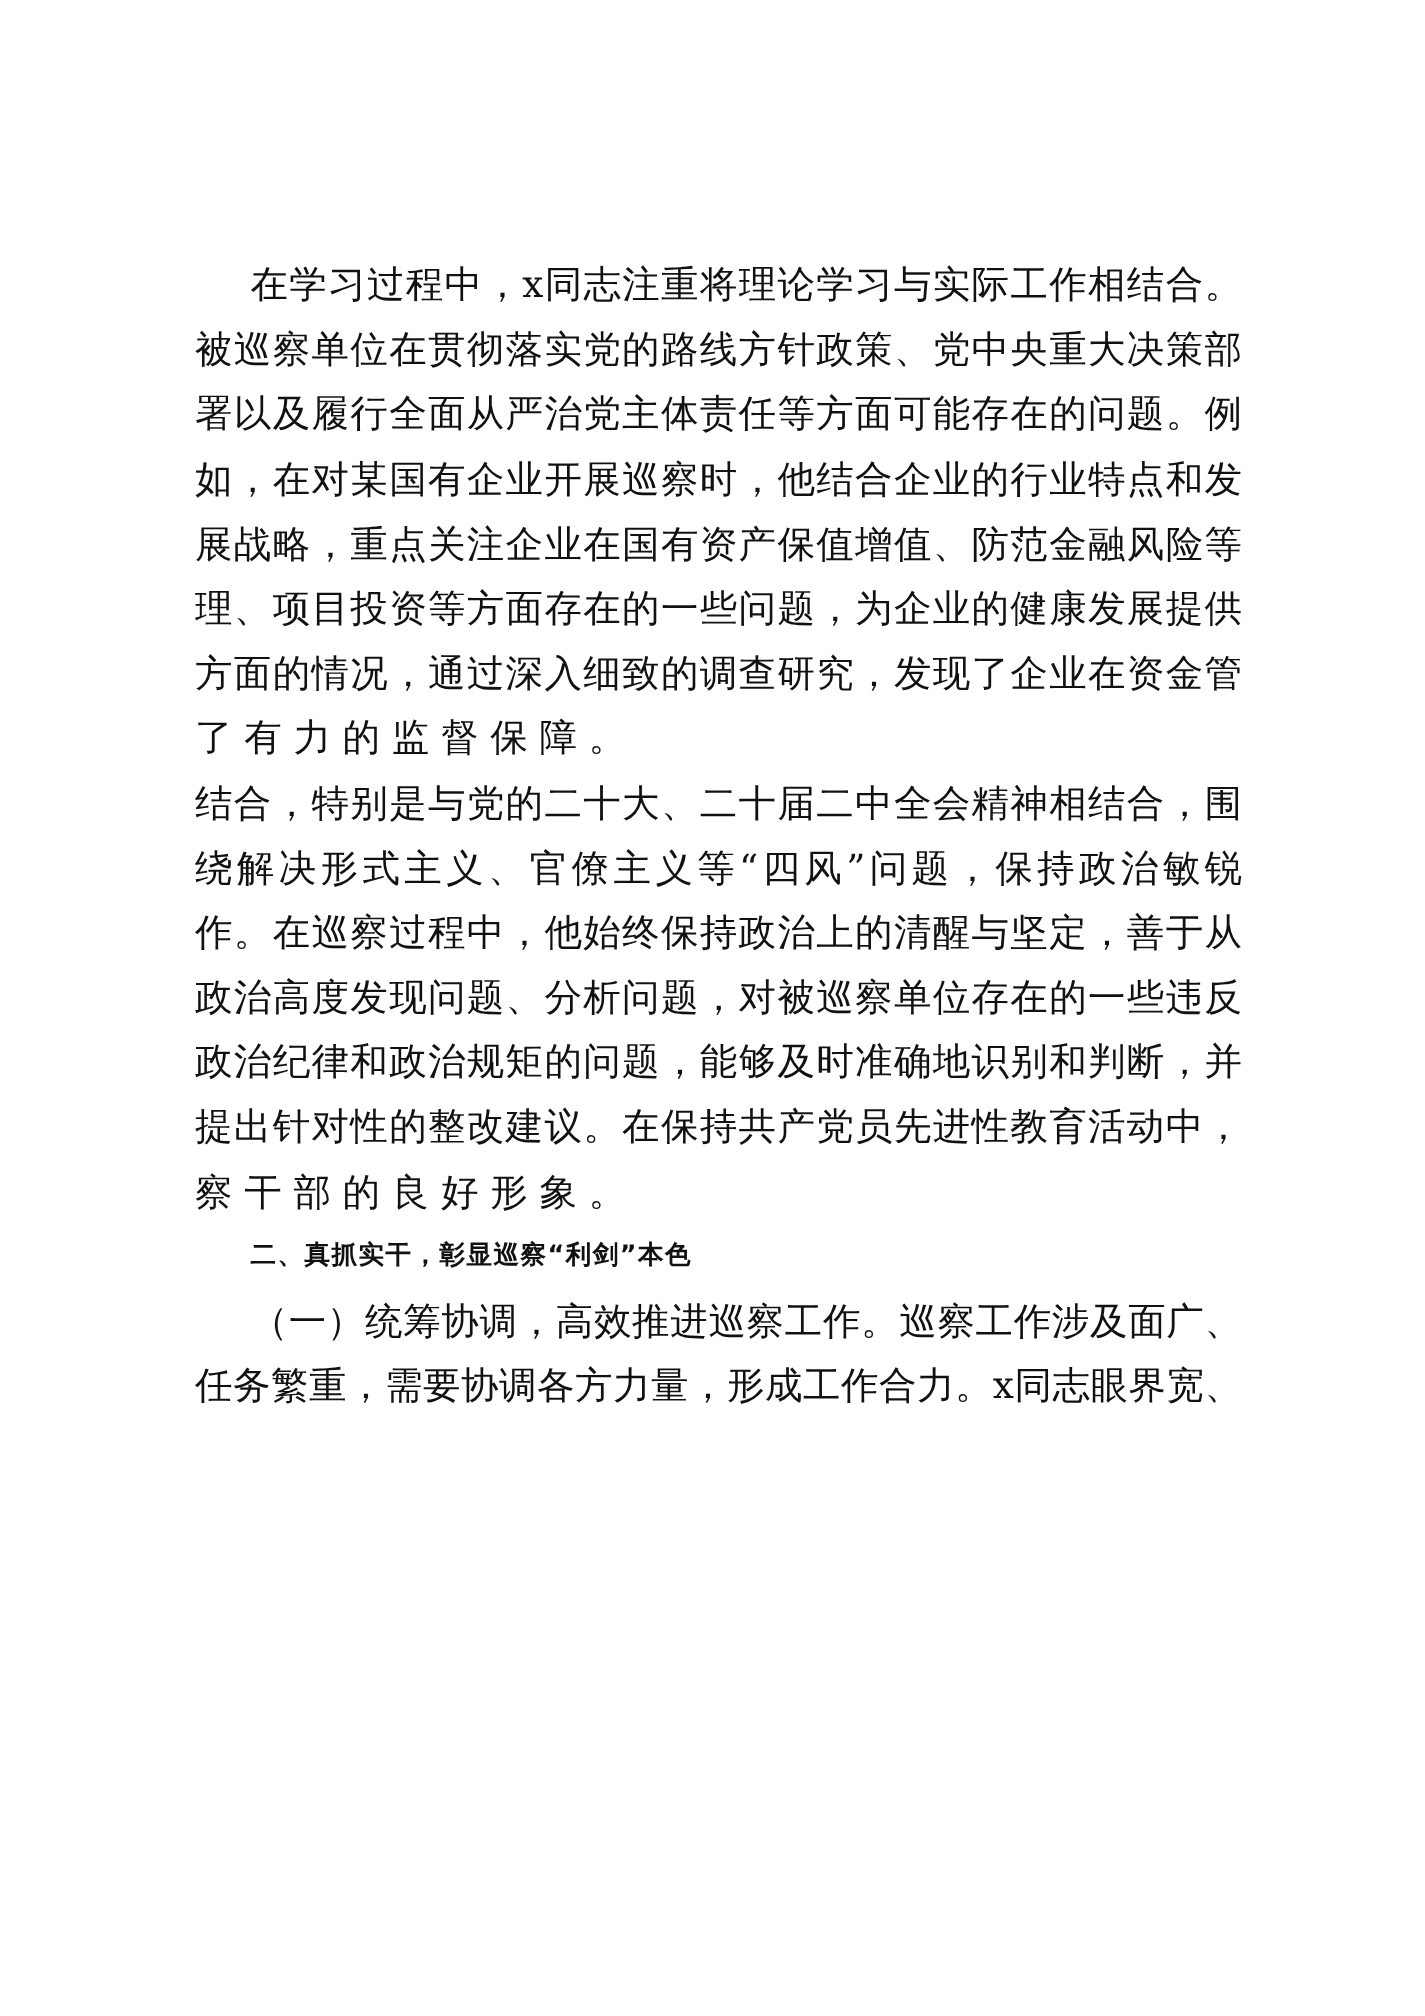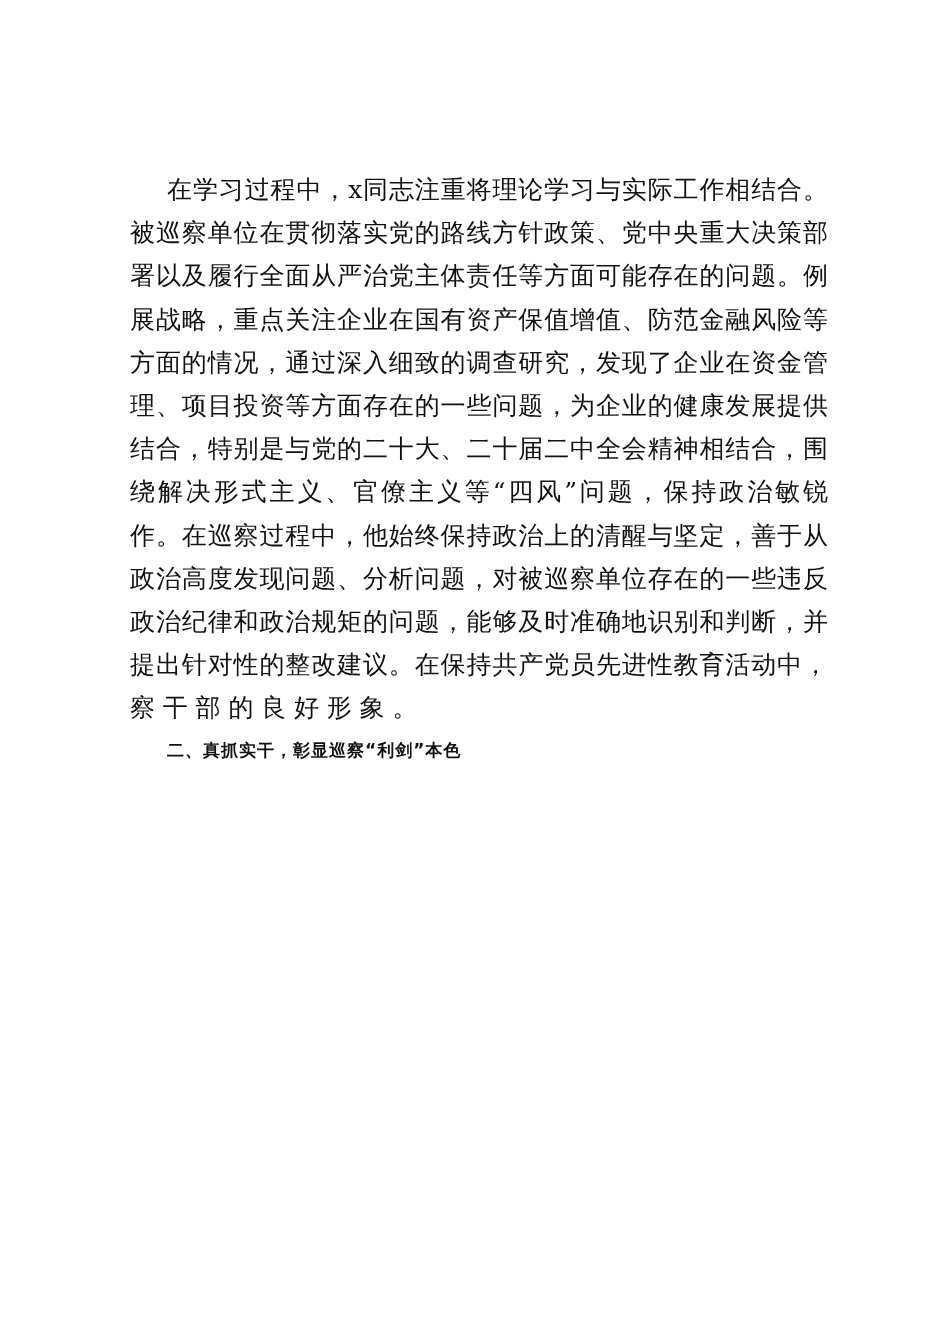--- a/index.html
+++ b/index.html
@@ -57,34 +57,40 @@
 </head>
 <body>
 
 <div class="page">
   <div class="body-text">
 
     <div class="para">
       <span class="line indent">在学习过程中，x同志注重将理论学习与实际工作相结合。</span>
       <span class="line">被巡察单位在贯彻落实党的路线方针政策、党中央重大决策部</span>
       <span class="line">署以及履行全面从严治党主体责任等方面可能存在的问题。例</span>
+      <span class="line">如，在对某国有企业开展巡察时，他结合企业的行业特点和发</span>
       <span class="line">展战略，重点关注企业在国有资产保值增值、防范金融风险等</span>
+      <span class="line">理、项目投资等方面存在的一些问题，为企业的健康发展提供</span>
       <span class="line">方面的情况，通过深入细致的调查研究，发现了企业在资金管</span>
-      <span class="line">理、项目投资等方面存在的一些问题，为企业的健康发展提供</span>
+      <span class="line last">了有力的监督保障。</span>
     </div>
 
     <div class="para">
       <span class="line">结合，特别是与党的二十大、二十届二中全会精神相结合，围</span>
       <span class="line">绕解决形式主义、官僚主义等“四风”问题，保持政治敏锐</span>
       <span class="line">作。在巡察过程中，他始终保持政治上的清醒与坚定，善于从</span>
       <span class="line">政治高度发现问题、分析问题，对被巡察单位存在的一些违反</span>
       <span class="line">政治纪律和政治规矩的问题，能够及时准确地识别和判断，并</span>
       <span class="line">提出针对性的整改建议。在保持共产党员先进性教育活动中，</span>
       <span class="line last">察干部的良好形象。</span>
     </div>
 
     <div class="para heading">
       <span class="line indent">二、真抓实干，彰显巡察“利剑”本色</span>
     </div>
 
+    <div class="para">
+      <span class="line indent">（一）统筹协调，高效推进巡察工作。巡察工作涉及面广、</span>
+      <span class="line">任务繁重，需要协调各方力量，形成工作合力。x同志眼界宽、</span>
+    </div>
 
   </div>
 </div>
 
 </body></html>

